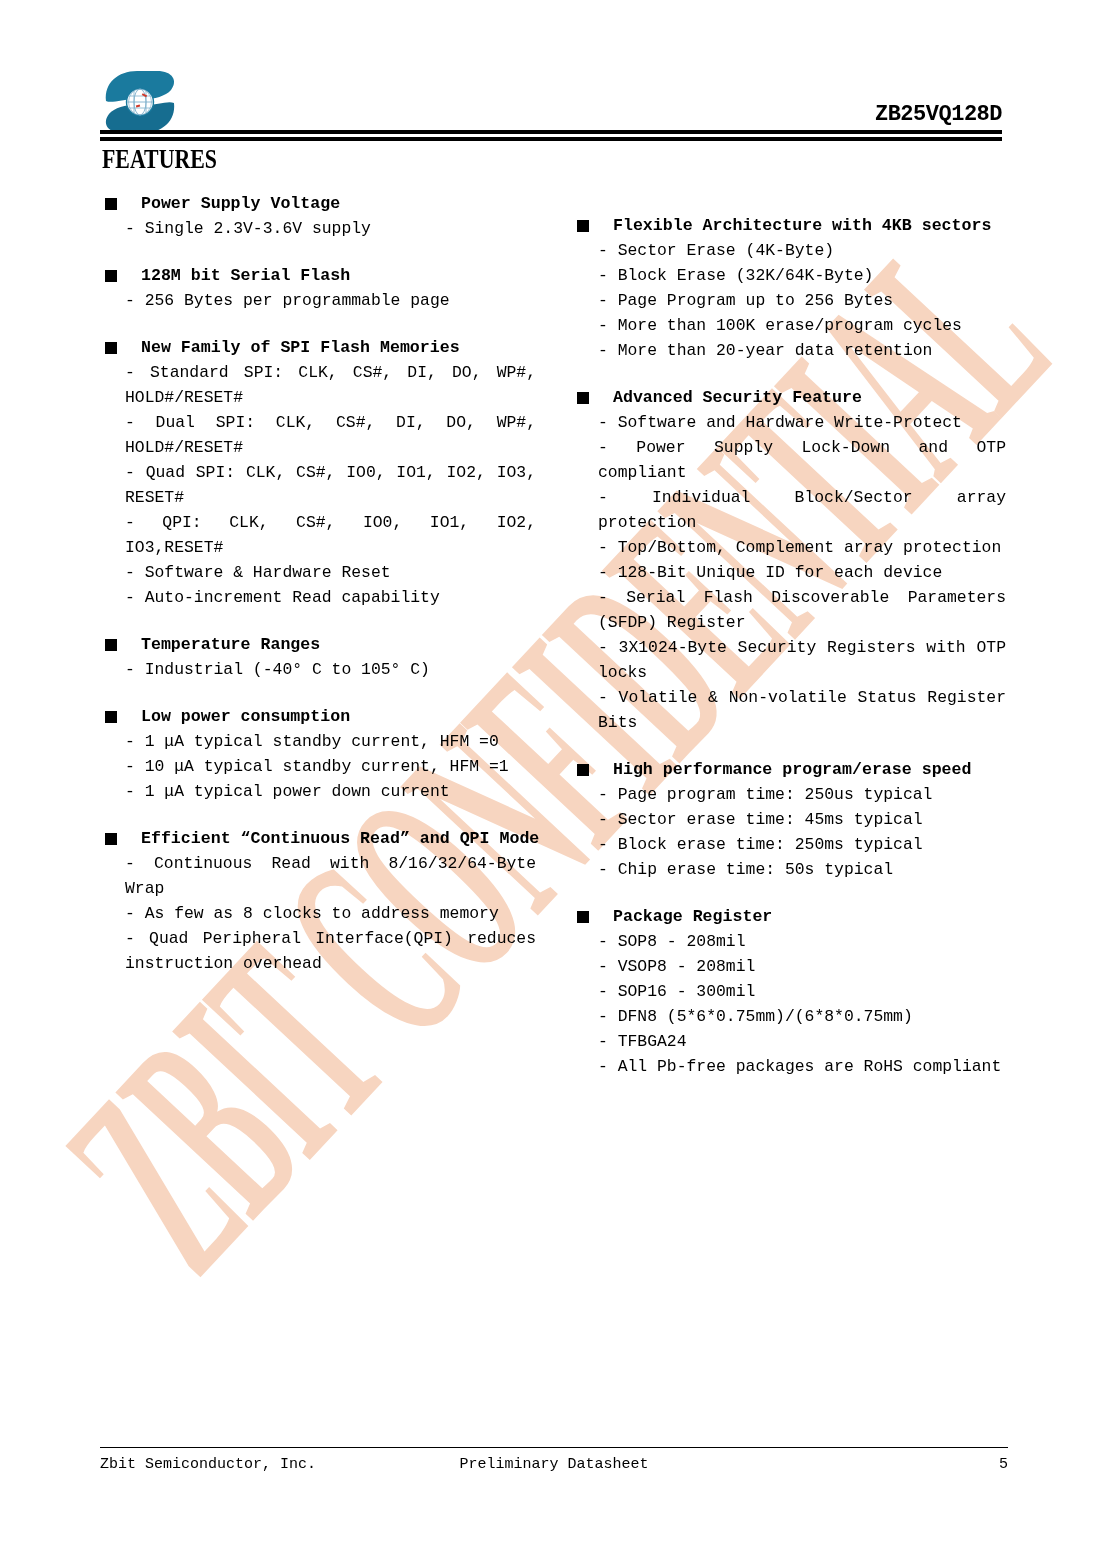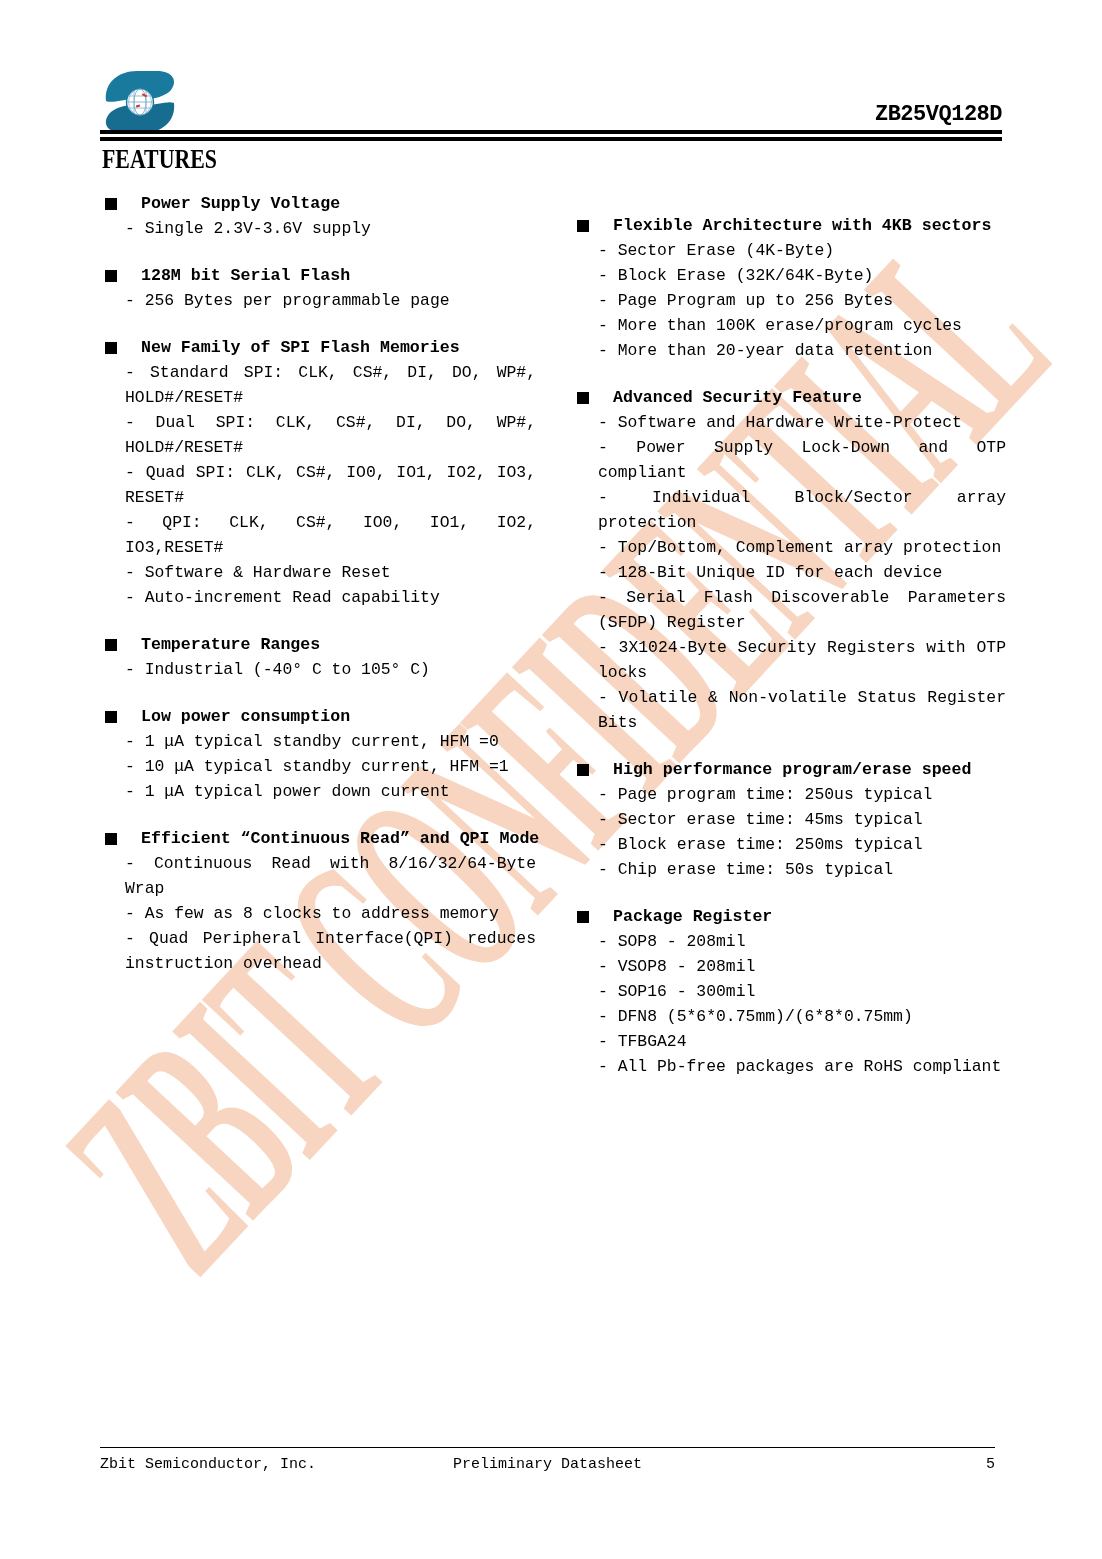--- a/index.html
+++ b/index.html
@@ -68,21 +68,21 @@
 
   .item {
     margin-left:22px;
     text-align:justify;
     text-align-last:left;
   }
   .col-right .item { margin-left:23px; }
 
   
   .footer {
-    position:absolute; left:100px; right:107px; top:1447px;
+    position:absolute; left:100px; right:94px; top:1447px;
     border-top:1px solid #000;
     padding-top:8px;
     font-size:15px;
   }
   .footer-inner { position:relative; display:flex; justify-content:space-between; }
   .footer-center {
     position:absolute; left:50%; transform:translateX(-50%);
     white-space:nowrap;
   }
 </style>

